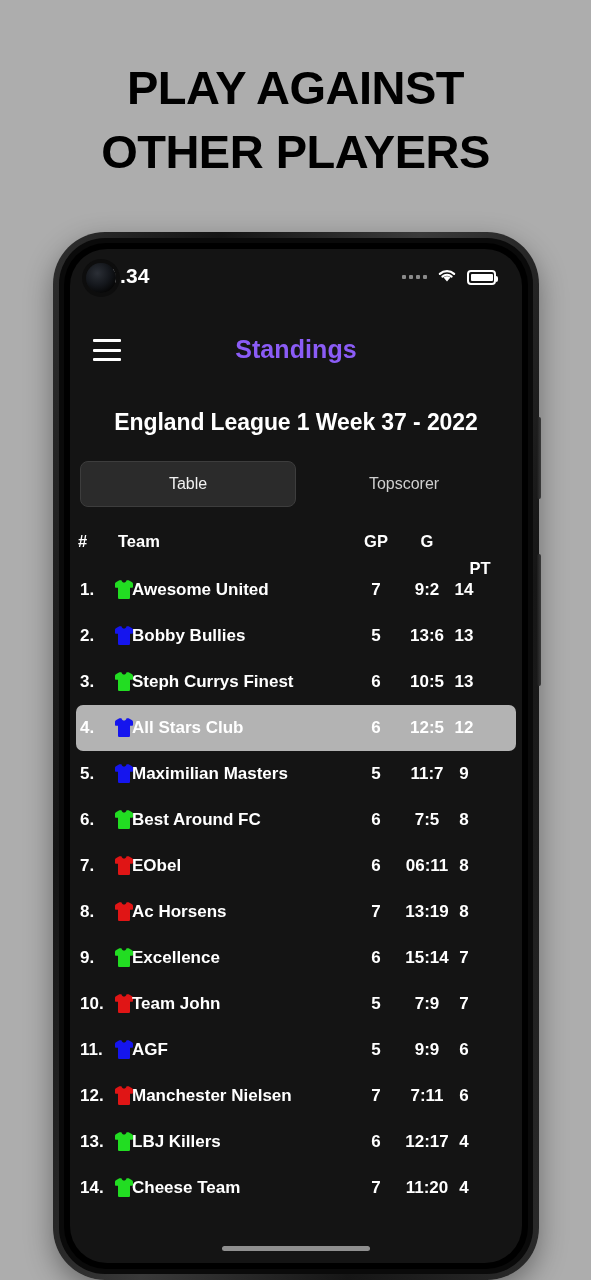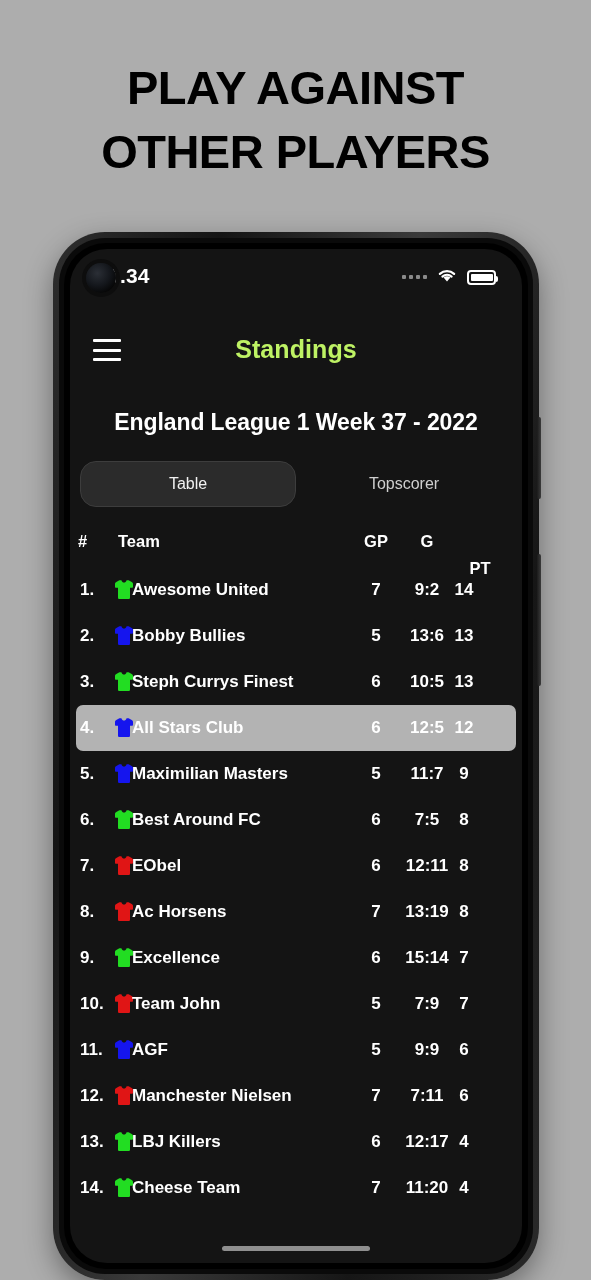--- a/index.html
+++ b/index.html
@@ -151,21 +151,21 @@
   }
   .hamburger span {
     display: block; height: 3px; width: 100%;
     background: #ffffff; border-radius: 1px;
   }
   .appbar-title {
     position: absolute;
     left: 0; top: 8px;
     width: 452px;
     text-align: center;
-    color: #bef264;
+    color: #8b5cf6;
     font-size: 25px;
     font-weight: bold;
     letter-spacing: 0.1px;
   }
 
   
   .league-subtitle {
     position: absolute;
     left: 0; top: 160px;
     width: 452px;
@@ -180,21 +180,21 @@
   .tabs {
     position: absolute;
     left: 10px; top: 212px;
     width: 432px; height: 46px;
     display: flex;
   }
   .tab {
     flex: 1;
     display: flex; align-items: center; justify-content: center;
     font-size: 16px;
-    border-radius: 16px;
+    border-radius: 8px;
     cursor: pointer;
     color: #cfcfcf;
     background: transparent;
     border: 1px solid transparent;
   }
   .tab.selected {
     background: #2b2b2b;
     border: 1px solid #3d3d3d;
     color: #f2f2f2;
   }
@@ -407,21 +407,21 @@
         <div class="row">
           <div class="row-inner">
             <span class="cell rank">7.</span>
             <span class="cell jersey">
               <svg viewBox="0 0 24 24">
                 <path d="M7.4 2.2 L4.3 3.9 C3.4 4.4 3 5 3 5.9 L3 8.8 C3 9.4 3.4 9.8 4 9.8 L6 9.8 L6 19.4 C6 20.3 6.6 21 7.5 21 L16.5 21 C17.4 21 18 20.3 18 19.4 L18 9.8 L20 9.8 C20.6 9.8 21 9.4 21 8.8 L21 5.9 C21 5 20.6 4.4 19.7 3.9 L16.6 2.2 L14.6 2.2 C14.2 3.7 13 4.6 12 4.6 C11 4.6 9.8 3.7 9.4 2.2 Z" fill="#e01515"></path>
               </svg>
             </span>
             <span class="cell team">EObel</span>
             <span class="cell gp">6</span>
-            <span class="cell g">12:11</span>
+            <span class="cell g">06:11</span>
             <span class="cell pt">8</span>
           </div>
         </div>
         <div class="row">
           <div class="row-inner">
             <span class="cell rank">8.</span>
             <span class="cell jersey">
               <svg viewBox="0 0 24 24">
                 <path d="M7.4 2.2 L4.3 3.9 C3.4 4.4 3 5 3 5.9 L3 8.8 C3 9.4 3.4 9.8 4 9.8 L6 9.8 L6 19.4 C6 20.3 6.6 21 7.5 21 L16.5 21 C17.4 21 18 20.3 18 19.4 L18 9.8 L20 9.8 C20.6 9.8 21 9.4 21 8.8 L21 5.9 C21 5 20.6 4.4 19.7 3.9 L16.6 2.2 L14.6 2.2 C14.2 3.7 13 4.6 12 4.6 C11 4.6 9.8 3.7 9.4 2.2 Z" fill="#e01515"></path>
               </svg>

